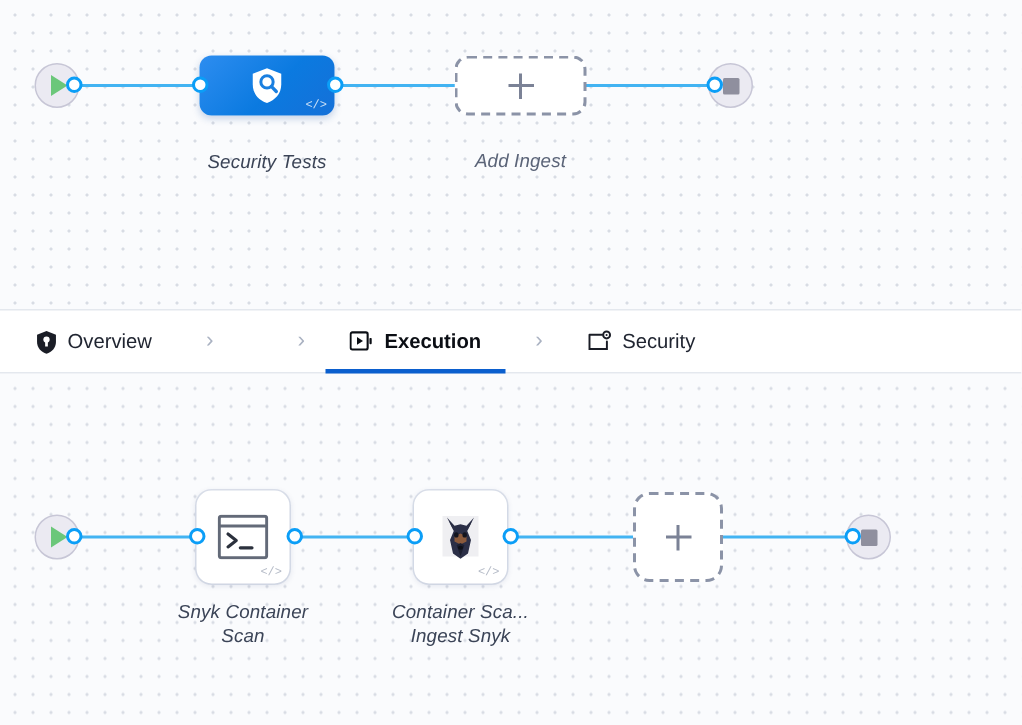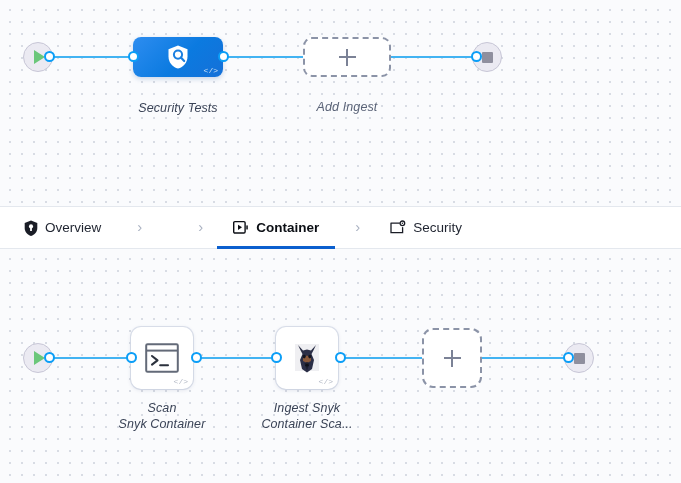--- a/index.html
+++ b/index.html
@@ -263,21 +263,21 @@
     <span class="tab-sep" style="margin:0 26px 0 30px;">›</span>
 
     <div class="tab active">
       <span class="tab-icon">
         <svg width="16" height="15" viewBox="0 0 16 15">
           <rect x="0.7" y="1.6" width="11.4" height="11.4" rx="1.2" fill="none" stroke="#0b0e14" stroke-width="1.4"></rect>
           <path d="M5 4.7 L9 7.3 L5 9.9 Z" fill="#0b0e14"></path>
           <rect x="13.3" y="5.3" width="1.5" height="4.2" rx="0.6" fill="#0b0e14"></rect>
         </svg>
       </span>
-      <span class="tab-label">Container</span>
+      <span class="tab-label">Execution</span>
     </div>
 
     <span class="tab-sep" style="margin:0 26px 0 32px;">›</span>
 
     <div class="tab">
       <span class="tab-icon">
         <svg width="16" height="16" viewBox="0 0 16 16">
           <path d="M1 3.1 h8.4 M1 3.1 v9.6 h11.6 v-5.1" fill="none" stroke="#1a1d26" stroke-width="1.3" stroke-linecap="round"></path>
           <circle cx="12.4" cy="3.3" r="2.3" fill="none" stroke="#1a1d26" stroke-width="1.3"></circle>
           <circle cx="12.4" cy="3.3" r="0.7" fill="#1a1d26"></circle>
@@ -304,43 +304,43 @@
         <rect x="1.2" y="1.2" width="31.6" height="27.6" rx="1.4" fill="#ffffff" stroke="#636a78" stroke-width="2"></rect>
         <line x1="1.2" y1="7.6" x2="32.8" y2="7.6" stroke="#636a78" stroke-width="2"></line>
         <path d="M7 13 L12.5 17.3 L7 21.6" fill="none" stroke="#2b313d" stroke-width="2.1" stroke-linecap="round" stroke-linejoin="round"></path>
         <line x1="15.2" y1="22.2" x2="23" y2="22.2" stroke="#2b313d" stroke-width="2.1" stroke-linecap="round"></line>
       </svg>
       <span class="code-badge">&lt;/&gt;</span>
     </div>
     <div class="dot" style="left:126px; top:103px;"></div>
     <div class="dot" style="left:191px; top:103px;"></div>
     <div class="node-label" style="left:92px; top:151px; width:140px;">
+      <div>Snyk Container</div>
       <div>Scan</div>
-      <div>Snyk Container</div>
     </div>
 
     <div class="step-node" style="left:276px; top:78px;">
       <svg width="30" height="34" viewBox="0 0 30 34">
         <rect x="3" y="3" width="24" height="27" fill="#efeff2"></rect>
         <path d="M6 4 L10.5 13 L8 19 L10 28 L15 31.5 L20 28 L22 19 L19.5 13 L24 4 L19 9.5 L15 8.5 L11 9.5 Z" fill="#2b2f47"></path>
         <path d="M7.2 6.2 L10.4 12.6 L8.9 9 Z" fill="#1c1f30"></path>
         <path d="M22.8 6.2 L19.6 12.6 L21.1 9 Z" fill="#1c1f30"></path>
         <path d="M11 16.5 L15 14.6 L19 16.5 L19 20 L15 22 L11 20 Z" fill="#8a5a3c"></path>
         <ellipse cx="12.2" cy="15.6" rx="1.5" ry="1.8" fill="#13151f"></ellipse>
         <ellipse cx="17.8" cy="15.6" rx="1.5" ry="1.8" fill="#13151f"></ellipse>
         <path d="M12.4 22.5 L15 21 L17.6 22.5 L15 29.8 Z" fill="#1c1f30"></path>
         <ellipse cx="15" cy="24.2" rx="1.7" ry="1.3" fill="#0e1018"></ellipse>
       </svg>
       <span class="code-badge">&lt;/&gt;</span>
     </div>
     <div class="dot" style="left:271px; top:103px;"></div>
     <div class="dot" style="left:335px; top:103px;"></div>
     <div class="node-label" style="left:237px; top:151px; width:140px;">
+      <div>Container Sca...</div>
       <div>Ingest Snyk</div>
-      <div>Container Sca...</div>
     </div>
 
     <div class="add-node add-step-node" style="left:422px; top:79px;">
       <span class="plus"></span>
     </div>
 
     <div class="dot" style="left:563px; top:103px;"></div>
     <div class="terminal" style="left:564px; top:94px;">
       <span class="stop-sq"></span>
     </div>

